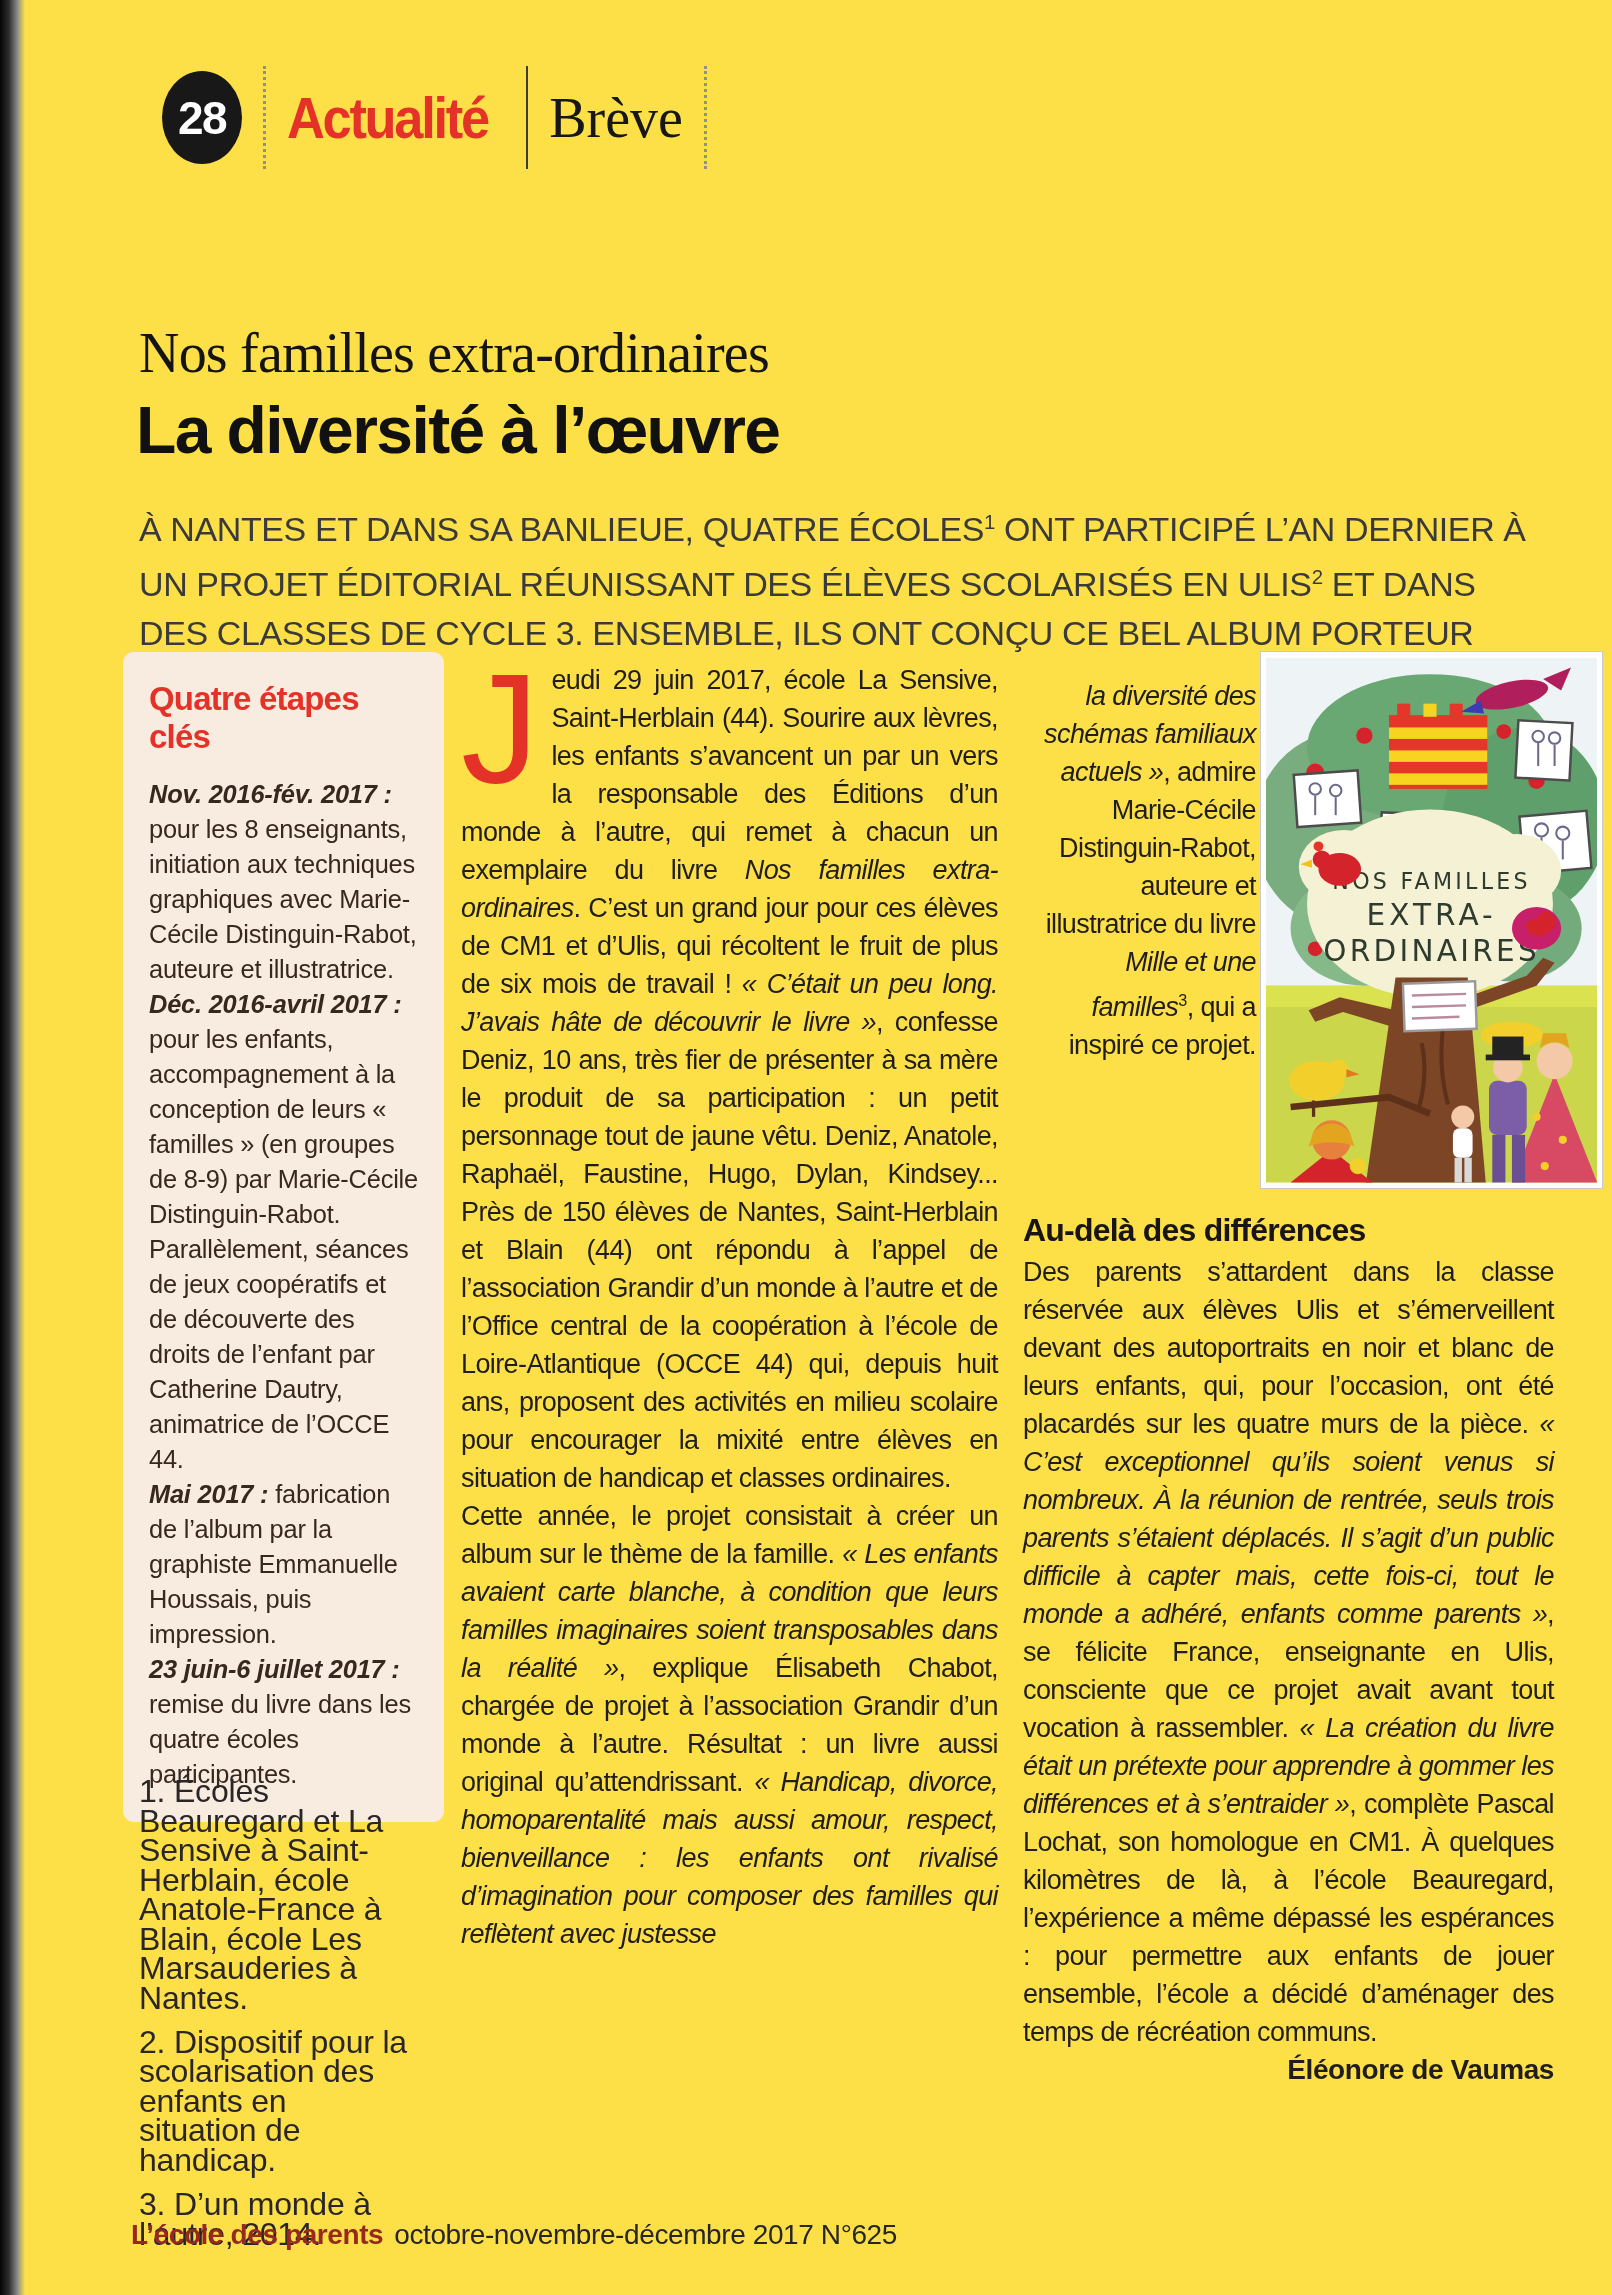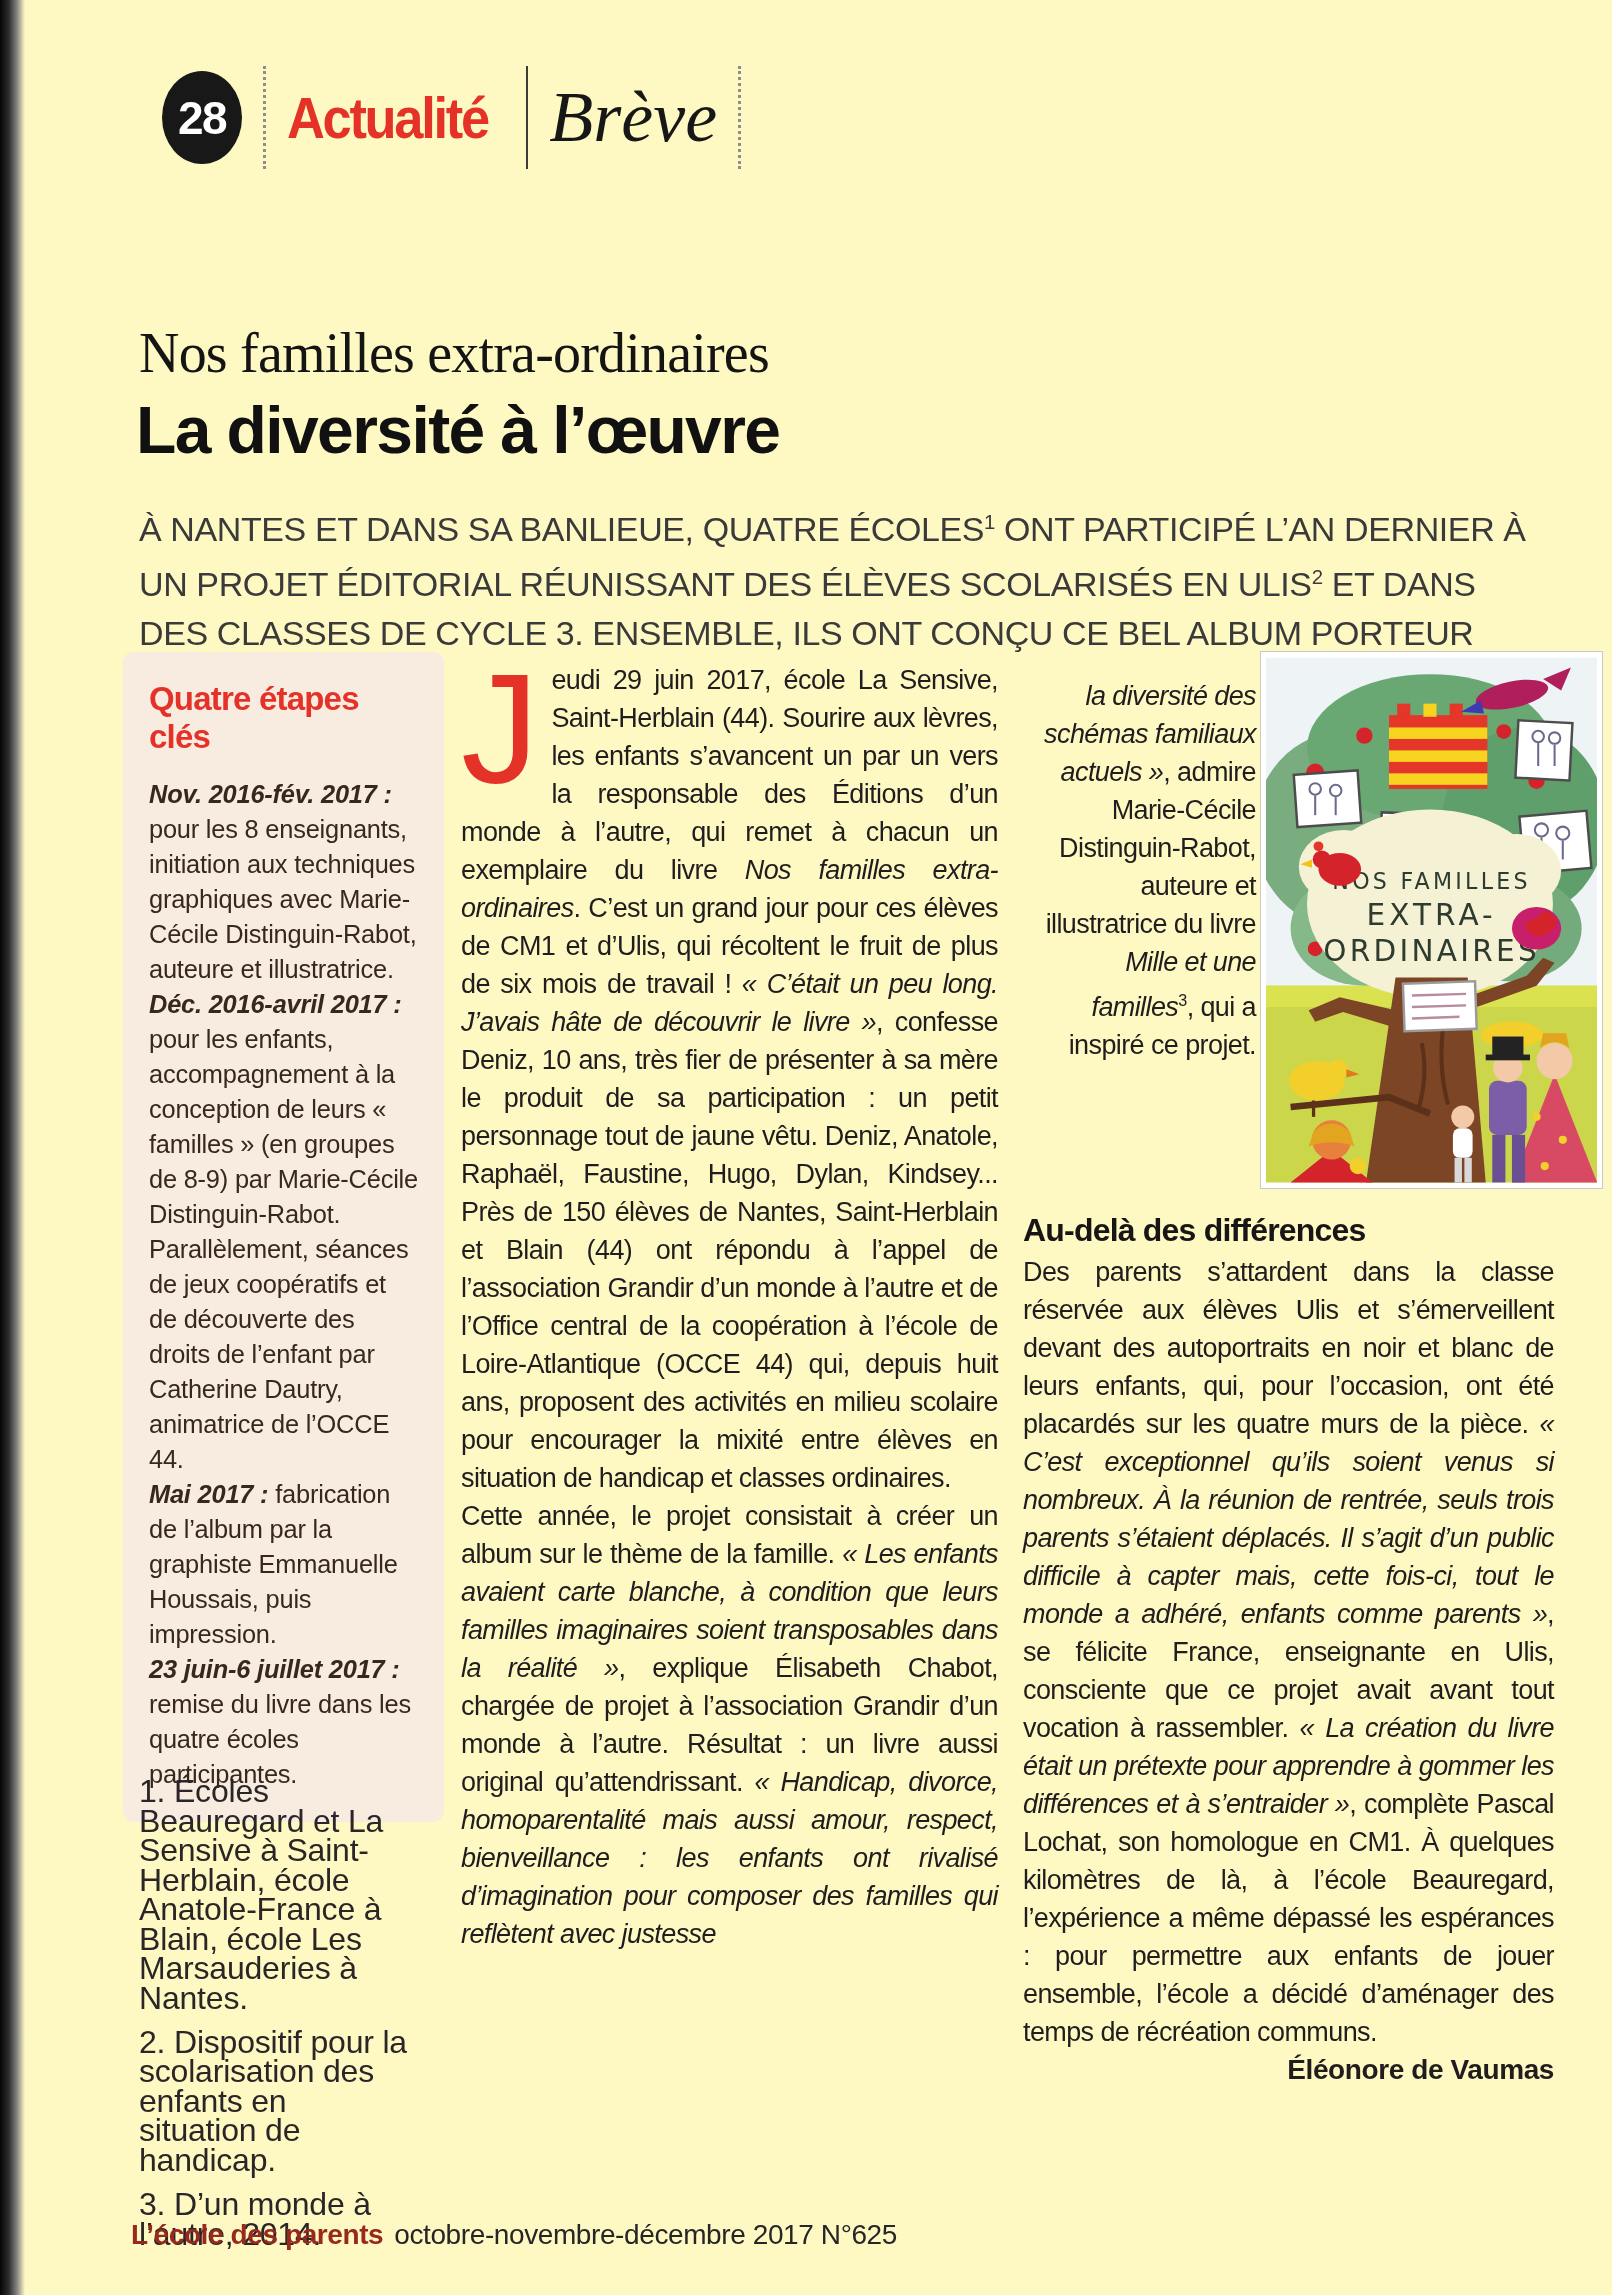--- a/index.html
+++ b/index.html
@@ -1,32 +1,32 @@
 <!DOCTYPE html>
 <html lang="fr" style="font-size:13px"><head>
 <meta charset="utf-8">
 <style>
   html,body{margin:0;padding:0;background:#e9e9e9;}
   .page{
-    position:relative;width:1613px;height:2295px;background:#fef9c3;
+    position:relative;width:1613px;height:2295px;background:#fde047;
     font-family:"Liberation Sans",sans-serif;color:#1f1d1e;overflow:hidden;
   }
   .scan-edge{position:absolute;left:0;top:0;width:24.6px;height:2295px;
     background:linear-gradient(90deg,#050505 0%,#2e2d2d 35%,#8d8b89 70%,rgba(253,253,251,0) 100%);}
   
   .hdr{position:absolute;left:162px;top:62px;height:111px;display:flex;align-items:center;}
   .badge{width:80px;height:93px;background:#181818;border-radius:50%;
     display:flex;align-items:center;justify-content:center;}
   .badge span{color:#fff;font-size:46px;font-weight:700;letter-spacing:-1.6px;}
   .vrule{width:0;height:103px;margin:0 21px;}
   .vrule.dotted{border-left:3.3px dotted #8f8f8f;}
   .vrule.solid{border-left:2.5px solid #3c3c3c;}
   .section-label{font-size:57px;font-weight:700;color:#e53228;letter-spacing:-2.5px;
     transform:scaleX(.92);transform-origin:left center;}
-  .rubric-label{font-family:"Liberation Serif",serif;font-size:72px;color:#171717;letter-spacing:0;font-style:italic;}
+  .rubric-label{font-family:"Liberation Serif",serif;font-size:56px;color:#171717;letter-spacing:0;}
   
   .kicker{position:absolute;left:139px;top:321px;margin:0;font-family:"Liberation Serif",serif;
     font-weight:400;font-size:56px;letter-spacing:-0.8px;color:#141414;}
   .maintitle{position:absolute;left:136px;top:392px;margin:0;font-size:66px;font-weight:700;
     letter-spacing:-1.6px;color:#111;}
   .standfirst{position:absolute;left:139px;top:498px;width:1413px;margin:0;
     font-size:34px;line-height:48px;color:#3a3a3a;letter-spacing:-0.4px;font-weight:400;}
   .standfirst sup{font-size:.6em;}
   
   .keybox{position:absolute;left:123px;top:652px;width:269px;padding:28px 26px 29.5px 26px;

